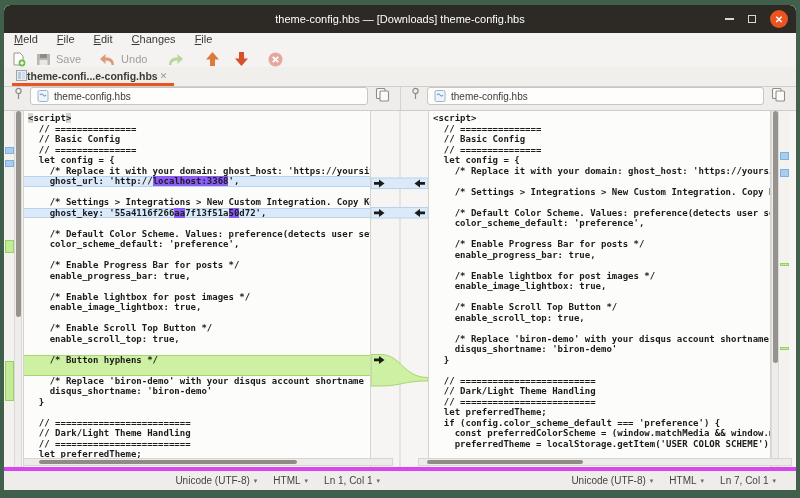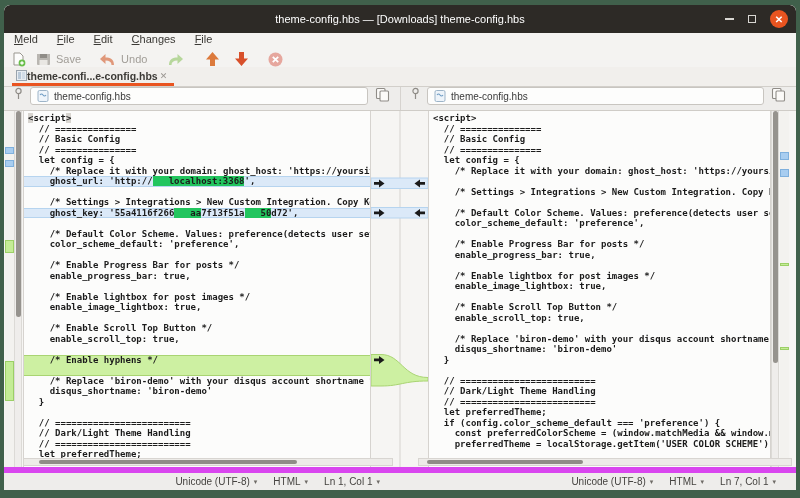--- a/index.html
+++ b/index.html
@@ -64,32 +64,32 @@
   .pane.p-right { left:424px; width:343px; }
   .cl { height:10.5px; line-height:10.5px; white-space:pre; font-family:"DejaVu Sans Mono", monospace;
         font-weight:bold; font-size:9px; color:#1b1b1b; margin-left:-4px; padding-left:4px; }
   .cl.blue  { background:#dbe9f8; }
   .cl.blue.first { box-shadow: inset 0 1px 0 #b6d4ef; }
   .cl.blue.last  { box-shadow: inset 0 -1px 0 #b6d4ef; }
   .cl.blue.first.last { box-shadow: inset 0 1px 0 #b6d4ef, inset 0 -1px 0 #b6d4ef; }
   .cl.green { background:#cdf0a2; }
   .cl.green.first { box-shadow: inset 0 1px 0 #a9d472; }
   .cl.green.last  { box-shadow: inset 0 -1px 0 #a9d472; }
-  .seg-h { background:#22c55e;padding-left:16px; }
+  .seg-h { background:#8b5cf6; }
   .seg-m { background:#d8d5d0; }
 
   .linkmap { position:absolute; left:367px; top:0; width:57px; height:356px; }
 
   .hscroll { position:absolute; bottom:1px; height:8px; background:#edebe8; border:1px solid #d8d5d1; }
   .hs-left { left:19px; width:370px; }
   .hs-right { left:414px; width:374px; }
   .hscroll .handle { position:absolute; top:1px; height:4px; background:#8f8c87; border-radius:2px; }
 
   
-  .statusbar { height:23px; display:flex; background:#eeedeb; border-top:6px solid #d946ef; }
+  .statusbar { height:23px; display:flex; background:#eeedeb; border-top:4px solid #d946ef; }
   .sb-half { width:396px; display:flex; align-items:center; justify-content:flex-end; gap:16px; padding-right:20px; }
   .sb-item { display:flex; align-items:center; gap:4px; font-size:10px; color:#454340; }
   .caret { font-size:7px; color:#6e6b66; }
 </style>
 </head>
 <body>
 
 <div class="frame">
   <div class="win">
 
@@ -235,21 +235,21 @@
           <div class="cl"><span></span></div>
           <div class="cl"><span>    /* Enable Progress Bar for posts */</span></div>
           <div class="cl"><span>    enable_progress_bar: true,</span></div>
           <div class="cl"><span></span></div>
           <div class="cl"><span>    /* Enable lightbox for post images */</span></div>
           <div class="cl"><span>    enable_image_lightbox: true,</span></div>
           <div class="cl"><span></span></div>
           <div class="cl"><span>    /* Enable Scroll Top Button */</span></div>
           <div class="cl"><span>    enable_scroll_top: true,</span></div>
           <div class="cl"><span></span></div>
-          <div class="cl green first"><span>    /* Enable hyphens */</span></div>
+          <div class="cl green first"><span>    /* Button hyphens */</span></div>
           <div class="cl green last"><span></span></div>
           <div class="cl"><span>    /* Replace 'biron-demo' with your disqus account shortname */</span></div>
           <div class="cl"><span>    disqus_shortname: 'biron-demo'</span></div>
           <div class="cl"><span>  }</span></div>
           <div class="cl"><span></span></div>
           <div class="cl"><span>  // =========================</span></div>
           <div class="cl"><span>  // Dark/Light Theme Handling</span></div>
           <div class="cl"><span>  // =========================</span></div>
           <div class="cl"><span>  let preferredTheme;</span></div>
         </div>

